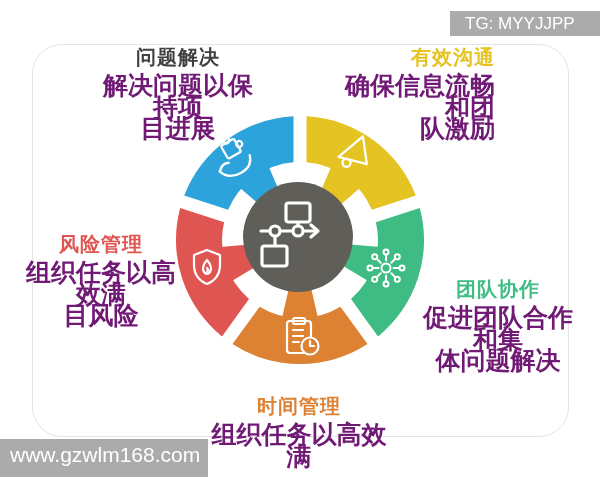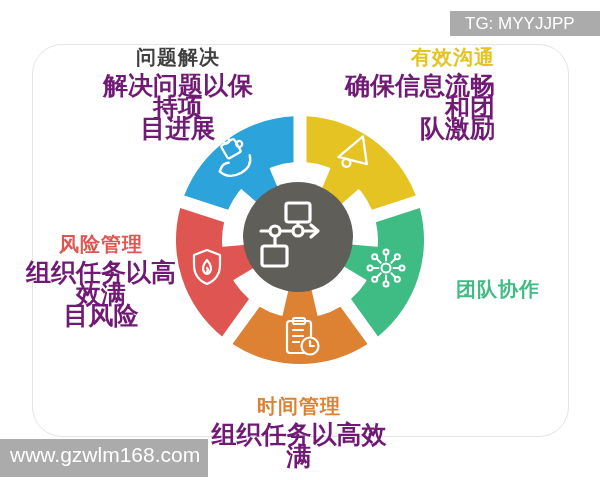--- a/index.html
+++ b/index.html
@@ -48,20 +48,24 @@
   <div class="seg-label lbl-yellow">
     <div class="seg-title" style="color: rgb(228, 195, 34);">有效沟通</div>
     <div class="seg-desc">
       <div>确保信息流畅和团</div>
       <div>队激励</div>
     </div>
   </div>
 
   <div class="seg-label lbl-green">
     <div class="seg-title" style="color: rgb(63, 187, 132);">团队协作</div>
+    <div class="seg-desc">
+      <div>促进团队合作和集</div>
+      <div>体问题解决</div>
+    </div>
   </div>
 
   <div class="seg-label lbl-orange">
     <div class="seg-title" style="color: rgb(221, 129, 51); margin-top: 32px;">时间管理</div>
     <div class="seg-desc">
       <div>组织任务以高效满</div>
     </div>
   </div>
 
   <div class="seg-label lbl-red">

